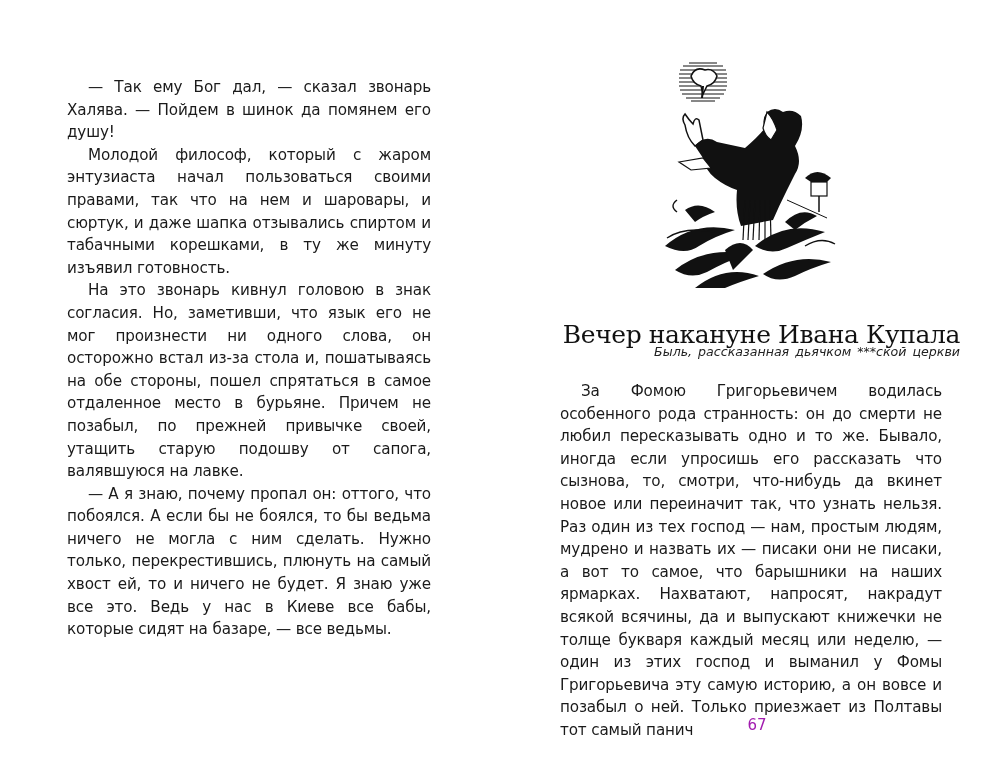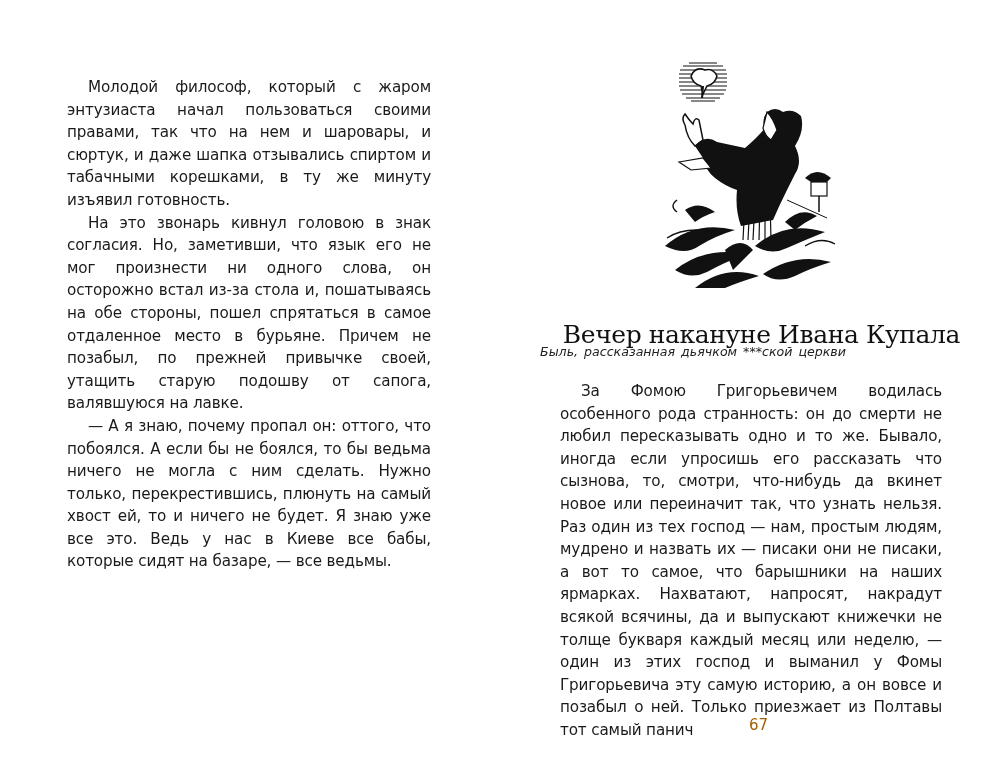--- a/index.html
+++ b/index.html
@@ -21,34 +21,35 @@
   }
   .text-col p { margin: 0; text-indent: 21px; text-align-last: left; }
   .left-text { left: 67px; top: 76px; width: 364px; }
   .right-text { left: 52px; top: 380px; width: 382px; margin-left: 8px; }
   .illustration { position: absolute; left: 155px; top: 50px; width: 185px; height: 240px; }
   .chapter-title {
     position: absolute; left: 40px; width: 420px; top: 308px; text-align: right;
     font-family: "DejaVu Serif", serif; font-size: 25px; letter-spacing: -0.4px; color: #111; margin-top: 12px;
   }
   .chapter-subtitle {
-    position: absolute; left: 40px; width: 420px; top: 344px; text-align: left;
+    position: absolute; left: 40px; width: 420px; top: 344px; text-align: right;
     font-family: "DejaVu Sans", sans-serif; font-style: italic; font-size: 12.6px; color: #222;
     word-spacing: 2px;
   }
   .page-number {
-    position: absolute; left: 228px; top: 716px; width: 40px; text-align: right;
-    font-family: "DejaVu Sans", sans-serif; font-size: 15px; color: #a16207;
+    position: absolute; left: 237px; top: 716px; width: 40px; text-align: center;
+    font-family: "DejaVu Sans", sans-serif; font-size: 15px; color: #a21caf;
   }
 </style>
 </head>
 <body>
 
 <div class="page page-left">
   <div class="text-col left-text">
+    <p>— Так ему Бог дал, — сказал звонарь Халява. — Пойдем в шинок да помянем его душу!</p>
     <p>Молодой философ, который с жаром энтузиаста начал пользоваться своими правами, так что на нем и шаровары, и сюртук, и даже шапка отзывались спиртом и табачными корешками, в ту же минуту изъявил готовность.</p>
     <p>На это звонарь кивнул головою в знак согласия. Но, заметивши, что язык его не мог произнести ни одного слова, он осторожно встал из-за стола и, пошатываясь на обе стороны, пошел спрятаться в самое отдаленное место в бурьяне. Причем не позабыл, по прежней привычке своей, утащить старую подошву от сапога, валявшуюся на лавке.</p>
     <p>— А я знаю, почему пропал он: оттого, что побоялся. А если бы не боялся, то бы ведьма ничего не могла с ним сделать. Нужно только, перекрестившись, плюнуть на самый хвост ей, то и ничего не будет. Я знаю уже все это. Ведь у нас в Киеве все бабы, которые сидят на базаре, — все ведьмы.</p>
   </div>
 </div>
 
 <div class="page page-right">
   <div class="illustration">
     <svg width="185" height="240" viewBox="0 0 185 240" xmlns="http://www.w3.org/2000/svg">
 

